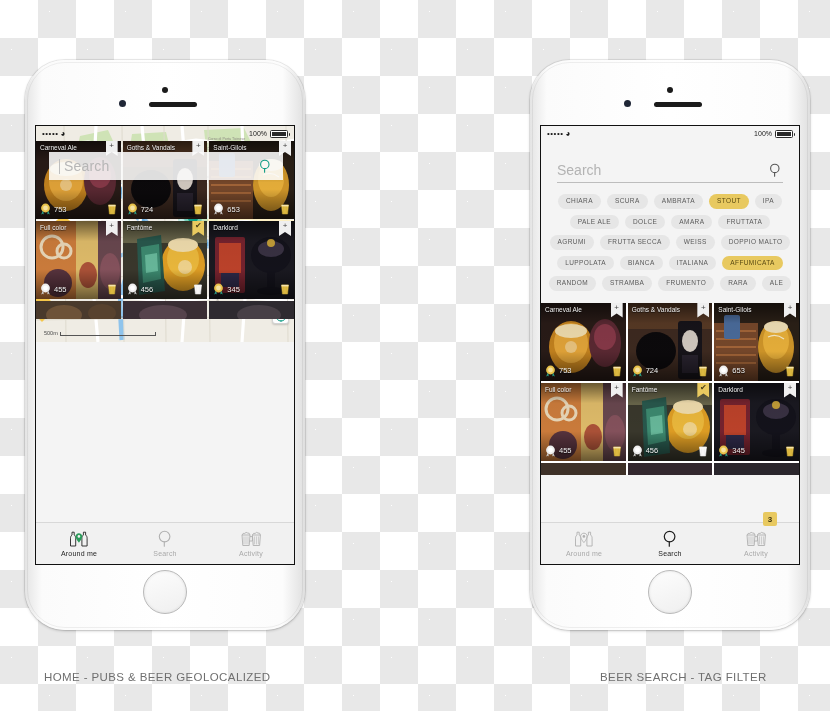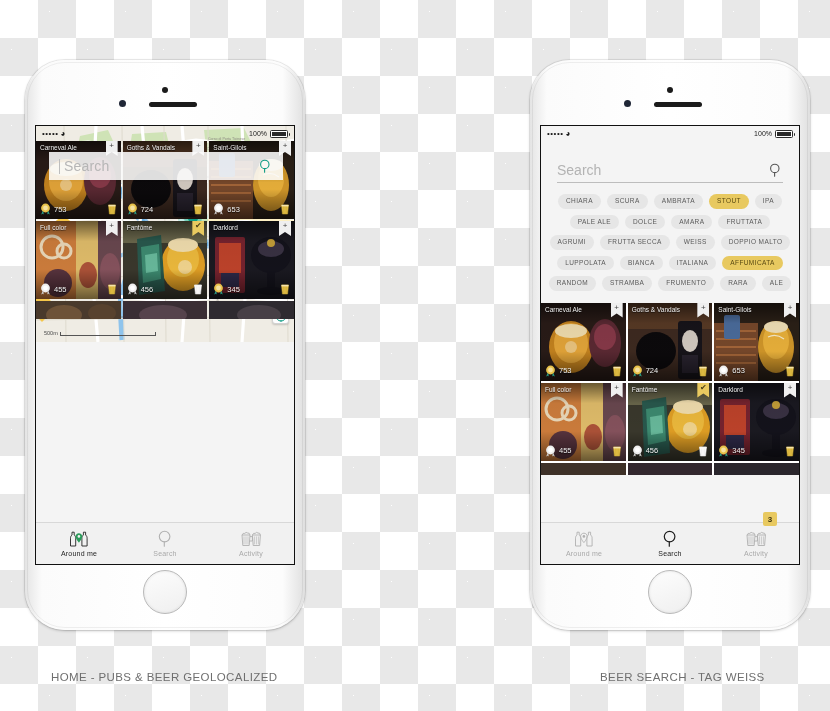--- a/index.html
+++ b/index.html
@@ -255,21 +255,21 @@
 
   
   .caption {
     position: absolute;
     bottom: 28px;
     font-size: 11.5px;
     color: #6f6f6f;
     letter-spacing: 0.4px;
     white-space: nowrap;
   }
-  .caption.left  { left: 51px; }
+  .caption.left  { left: 44px; }
   .caption.right { left: 600px; }
 </style>
 </head>
 <body>
 
 <div class="phone left">
   <div class="phone-inner-edge"></div>
   <div class="camera"></div>
   <div class="sensor"></div>
   <div class="speaker"></div>
@@ -961,13 +961,13 @@
         </svg>
         <span class="tab-label">Activity</span>
       </div>
     </div>
 
   </div>
   <div class="home-btn"></div>
 </div>
 
 <div class="caption left">HOME - PUBS &amp; BEER GEOLOCALIZED</div>
-<div class="caption right">BEER SEARCH - TAG WEISS</div>
+<div class="caption right">BEER SEARCH - TAG FILTER</div>
 
 </body></html>

